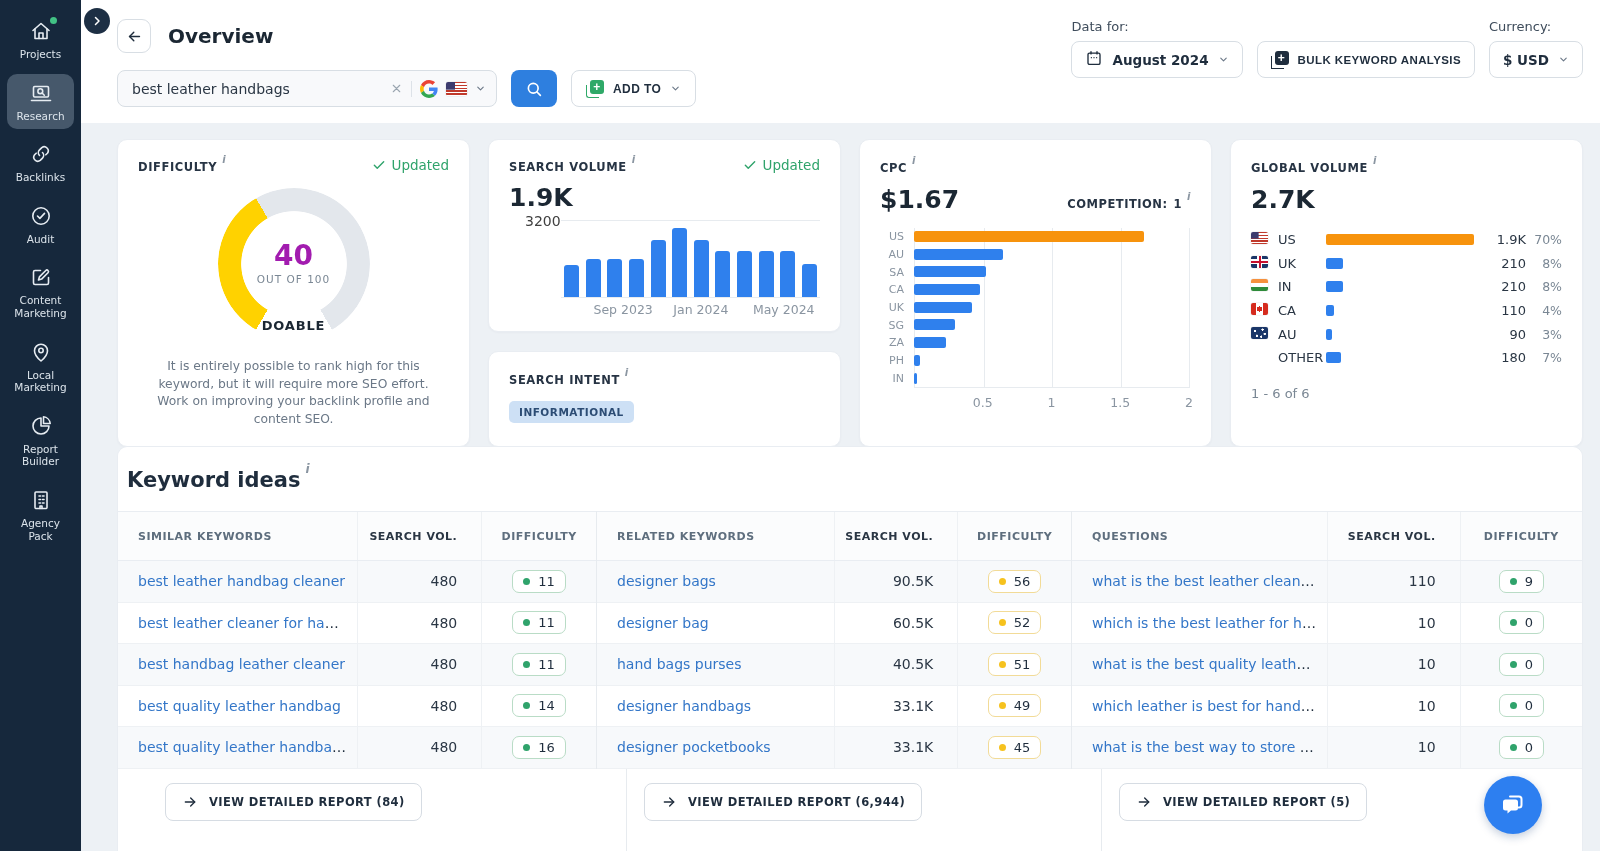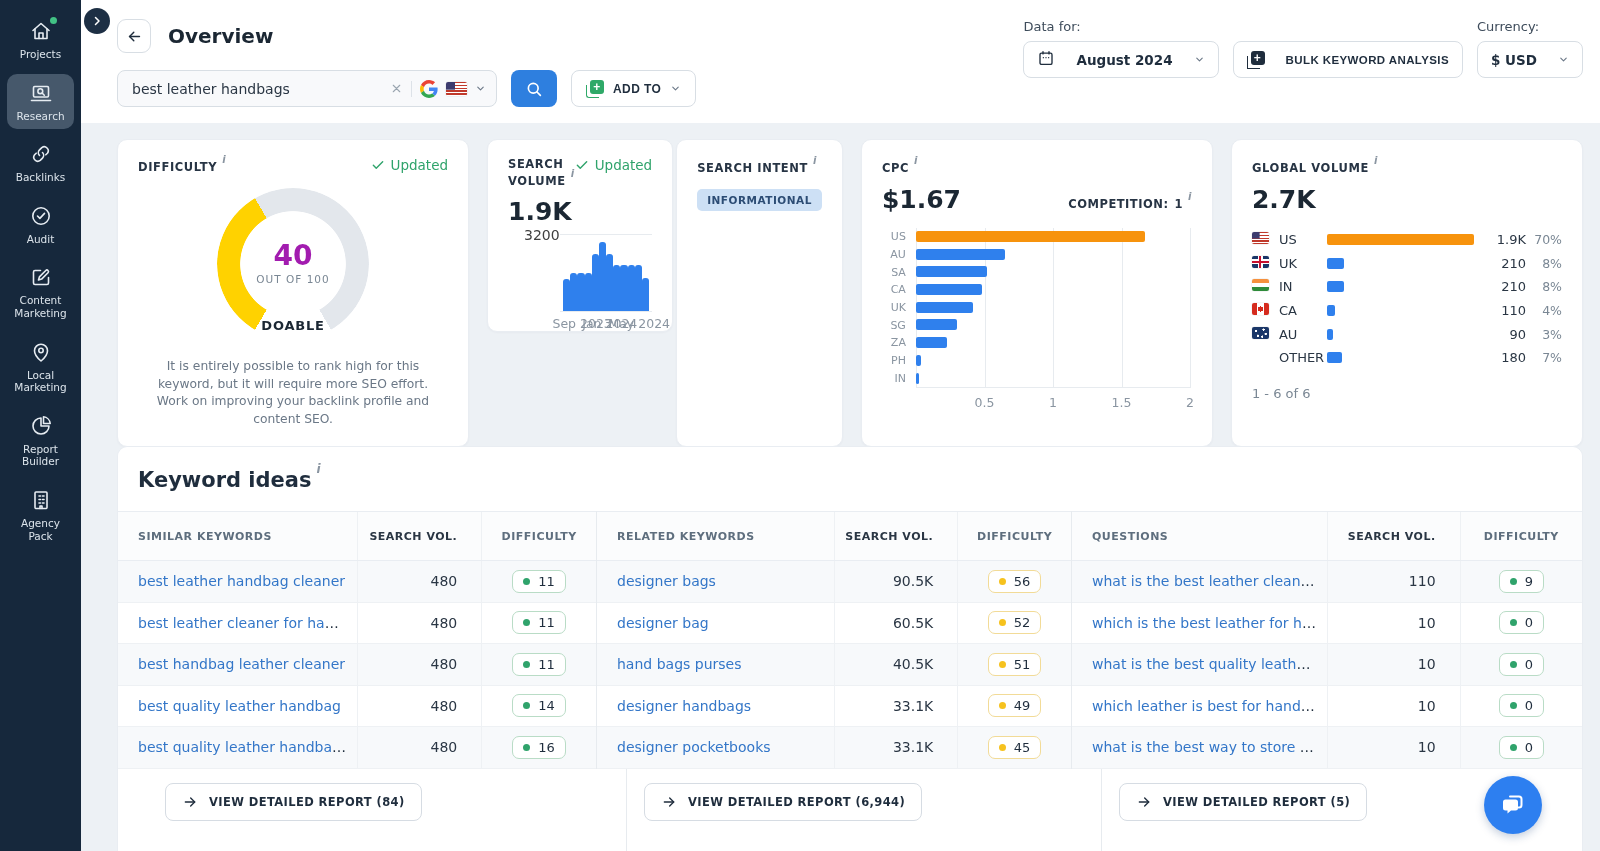--- a/index.html
+++ b/index.html
@@ -36,21 +36,21 @@
   .chev { color:#6B7887; display:flex; } .chev svg { width:11px; height:11px; }
   .search-btn { width:46px; height:37px; border:none; border-radius:8px; background:#2E7FDF; color:#fff; display:flex; align-items:center; justify-content:center; cursor:pointer; }
   .search-btn svg { width:18px; height:18px; }
   .addto-btn { height:37px; border:1px solid #D8DEE4; border-radius:8px; background:#fff; display:flex; align-items:center; gap:9px; padding:0 14px; font-size:12px; font-weight:bold; letter-spacing:.4px; color:#1F2D3D; cursor:pointer; }
   .addto-ic { position:relative; width:18px; height:18px; }
   .addto-ic .sq { position:absolute; top:0; right:0; width:14px; height:14px; background:#2FA968; border-radius:3px; color:#fff; font-size:12px; font-weight:bold; display:flex; align-items:center; justify-content:center; line-height:1; }
   .addto-ic .bk { position:absolute; left:0; bottom:0; width:13px; height:13px; border-left:1.6px solid #2FA968; border-bottom:1.6px solid #2FA968; border-radius:0 0 0 3px; }
   .tb-right { display:flex; align-items:flex-start; gap:14px; }
   .ctrl-group { display:flex; flex-direction:column; gap:7px; }
   .ctrl-label { font-size:13px; color:#3E4C5B; }
-  .ctrl { height:37px; border:1px solid #D8DEE4; border-radius:8px; background:#fff; display:flex; align-items:center; gap:21px; padding:0 13px; font-size:13.5px; font-weight:bold; color:#1F2D3D; cursor:pointer; }
+  .ctrl { height:37px; border:1px solid #D8DEE4; border-radius:8px; background:#fff; display:flex; align-items:center; gap:9px; padding:0 13px; font-size:13.5px; font-weight:bold; color:#1F2D3D; cursor:pointer; }
   .ctrl.sm-text { font-size:11.5px; letter-spacing:.4px; }
   .cal-ic svg, .bulk-ic { width:18px; height:18px; }
   .bulk-ic { position:relative; }
   .bulk-ic .sq { position:absolute; top:0; right:0; width:14px; height:14px; background:#1F2D3D; border-radius:3px; color:#fff; font-size:12px; font-weight:bold; display:flex; align-items:center; justify-content:center; line-height:1; }
   .bulk-ic .bk { position:absolute; left:0; bottom:0; width:13px; height:13px; border-left:1.6px solid #1F2D3D; border-bottom:1.6px solid #1F2D3D; }
 
   
   .cards { display:grid; grid-template-columns:repeat(4,1fr); gap:18px; margin:16px 17px 0 36px; height:292px; }
   .card { background:#fff; border:1px solid #E9EDF2; border-radius:10px; box-shadow:0 1px 2px rgba(16,36,62,.03); padding:17px 20px; }
   .card-head { display:flex; justify-content:space-between; align-items:flex-start; }
@@ -64,21 +64,21 @@
   .gauge-wrap { position:relative; width:152px; height:152px; margin:14px auto 0; }
   .gauge-ring { position:absolute; inset:0; border-radius:50%;
     -webkit-mask:radial-gradient(closest-side,transparent 69%,#000 70%); mask:radial-gradient(closest-side,transparent 69%,#000 70%); }
   .gauge-center { position:absolute; inset:0; display:flex; flex-direction:column; align-items:center; justify-content:center; gap:3px; }
   .gauge-score { font-size:28px; font-weight:bold; color:#a21caf; line-height:1; }
   .gauge-outof { font-size:10.5px; letter-spacing:1px; color:#7A8794; }
   .verdict { text-align:center; font-size:13px; font-weight:bold; letter-spacing:.8px; color:#1B2733; margin-top:-22px; }
   .diff-desc { margin-top:25px; text-align:center; font-size:12.3px; line-height:1.45; color:#6B7887; padding:0 4px; }
 
   
-  .col2 { display:flex; flex-direction:row; gap:3px; }
+  .col2 { display:flex; flex-direction:column; gap:19px; }
   .col2 .card.vol { height:193px; }
   .col2 .card.intent { flex:1; }
   .sv-chart { position:relative; height:96px; margin-top:8px; }
   .sv-ymax { position:absolute; left:16px; top:-7px; font-size:14px; color:#404040; }
   .sv-plot { position:absolute; left:52px; right:0; top:0; bottom:18px; border-top:1px solid #E7EBEF; border-bottom:1px solid #E7EBEF; display:flex; align-items:flex-end; justify-content:space-between; padding:0 3px; }
   .sv-bar { width:15px; background:#2F80ED; border-radius:3px 3px 0 0; }
   .sv-ticks { position:absolute; left:52px; right:0; bottom:-2px; height:16px; }
   .sv-ticks span { position:absolute; transform:translateX(-50%); font-size:12.5px; color:#8A95A1; white-space:nowrap; }
   .intent-badge { display:inline-block; margin-top:13px; background:#CDE0F5; color:#2C4C74; font-size:10.5px; font-weight:bold; letter-spacing:.5px; padding:5px 10px; border-radius:5px; }
 
@@ -103,21 +103,21 @@
   .gv-flagbox { width:17px; margin-right:10px; }
   .gv-code { width:48px; color:#2A3644; }
   .gv-track { flex:1; height:11px; position:relative; margin-right:10px; }
   .gv-bar { position:absolute; left:0; top:0; height:11px; border-radius:2px; }
   .gv-val { width:42px; text-align:right; color:#2A3644; }
   .gv-pct { width:36px; text-align:right; color:#7A8794; font-size:12.5px; }
   .gv-pag { margin-top:16px; font-size:13px; color:#7A8794; }
 
   
   .kw-section { flex:1; background:#fff; border:1px solid #E9EDF2; border-bottom:none; border-radius:10px 10px 0 0; margin:15px 17px 0 36px; padding-top:21px; display:flex; flex-direction:column; overflow:hidden; }
-  .kw-title { font-size:21px; color:#1F2D3D; padding:0 20px; }
+  .kw-title { font-size:21px; color:#1F2D3D; padding:0 9px; }
   .kw-title .info-i { font-size:12px; top:-6px; }
   .kw-table { display:grid; grid-template-columns:478px 475px 1fr; margin-top:19px; }
   .kw-group + .kw-group { border-left:1px solid #E7EBEF; }
   .kw-ghead, .kw-row { display:grid; grid-template-columns:50% 26% 24%; align-items:center; }
   .kw-ghead { height:50px; background:#FBFCFD; border-top:1px solid #E9EDF2; border-bottom:1px solid #E9EDF2; font-size:11px; font-weight:bold; letter-spacing:.5px; color:#5E6E7E; }
   .kw-ghead > div:nth-child(n+2), .kw-row > div:nth-child(n+2) { border-left:1px solid #EEF1F4; align-self:stretch; display:flex; align-items:center; }
   .kw-row { height:41.5px; border-bottom:1px solid #EEF1F4; font-size:14px; }
   .kw-row:nth-child(even) { background:#F7F9FB; }
   .cell-kw { padding:0 10px 0 20px; overflow:hidden; white-space:nowrap; text-overflow:ellipsis; }
   .kw-link { color:#3376C8; text-decoration:none; cursor:pointer; }

